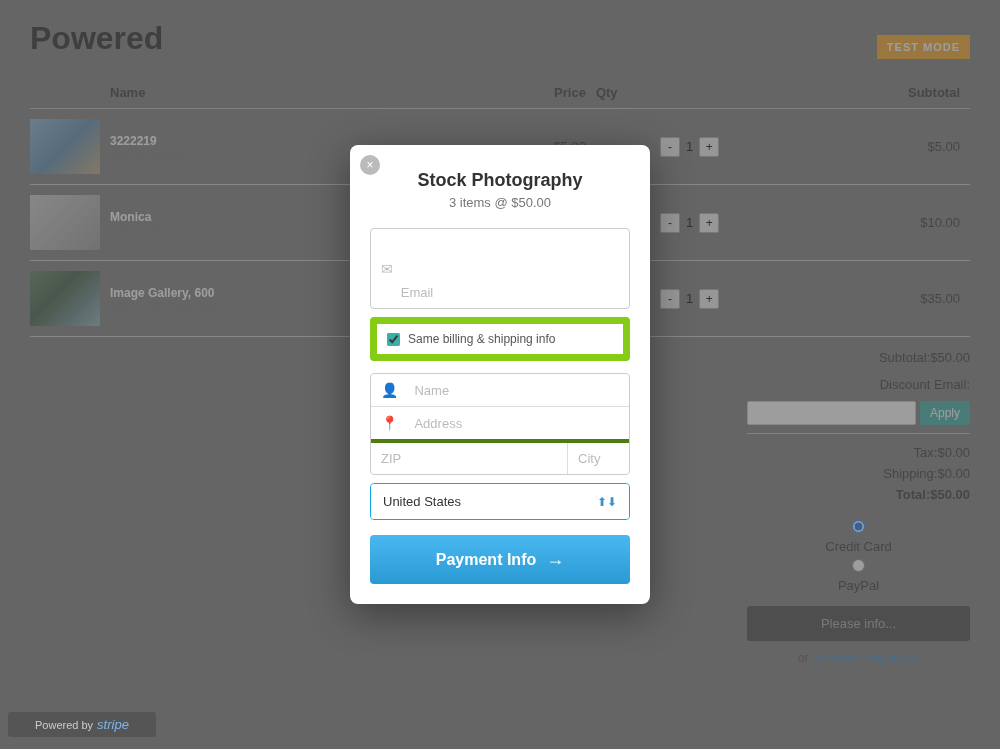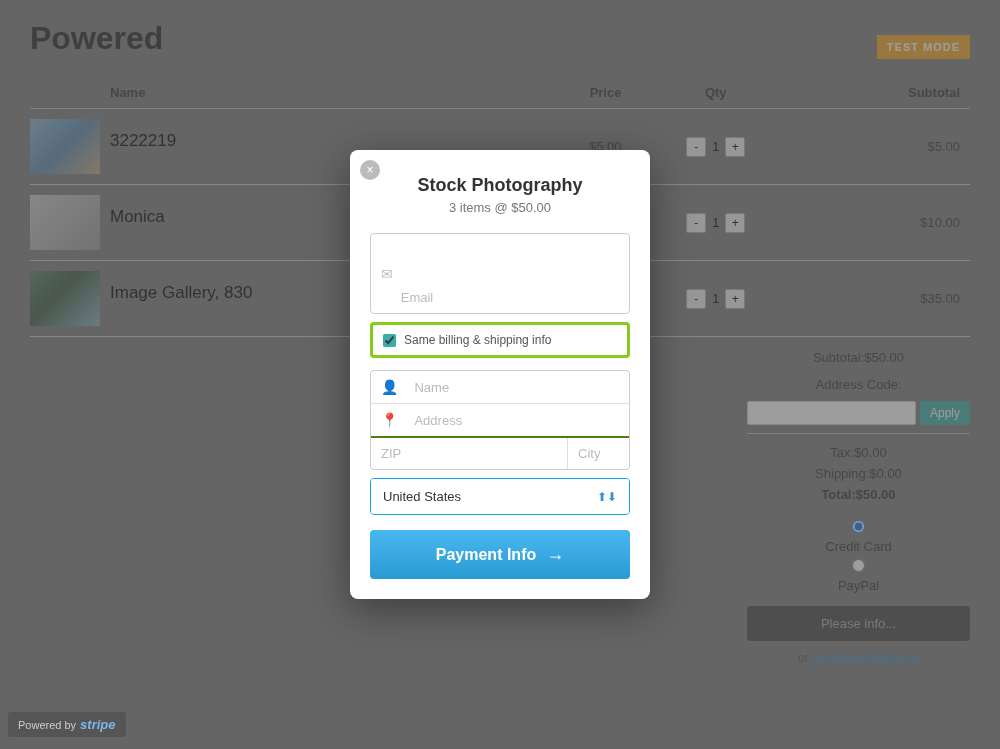--- a/index.html
+++ b/index.html
@@ -64,21 +64,21 @@
       display: flex;
       align-items: center;
       justify-content: center;
       overflow: hidden;
     }
 
     .thumb-1 { background: linear-gradient(135deg, #8ab4d4 0%, #5a8ab0 50%, #c4a87a 100%); }
     .thumb-2 { background: linear-gradient(135deg, #ccc 0%, #999 100%); }
     .thumb-3 { background: linear-gradient(135deg, #5a8060 0%, #3a5a40 40%, #8ab0c0 100%); }
 
-    .item-name { font-size: 17px; font-weight: 400; color: #000000; }
+    .item-name { font-size: 12px; font-weight: 700; color: #ffffff; }
     .item-sub { font-size: 11px; color: #777; }
     .item-price { text-align: right; font-size: 13px; color: #333; }
     .item-subtotal { text-align: right; font-size: 13px; color: #333; }
 
     .qty-control {
       display: flex;
       align-items: center;
       gap: 6px;
       justify-content: center;
     }
@@ -93,21 +93,21 @@
       display: flex;
       align-items: center;
       justify-content: center;
       border-radius: 2px;
     }
 
     .qty-num { font-size: 13px; }
 
     .summary-row {
       display: flex;
-      justify-content: center;
+      justify-content: flex-end;
       font-size: 13px;
       color: #333;
       padding: 3px 0;
     }
 
     .summary-row.total { font-weight: bold; }
 
     .discount-row {
       margin: 6px 0;
     }
@@ -255,21 +255,21 @@
     .input-icon {
       color: #bbb;
       margin-right: 8px;
       font-size: 14px;
     }
 
     .checkbox-row {
       display: flex;
       align-items: center;
       gap: 8px;
-      border: 3px solid #84cc16;
+      border: 7px solid #84cc16;
       border-radius: 4px;
       padding: 8px 10px;
       margin-bottom: 12px;
       font-size: 12px;
       color: #555;
     }
 
     .checkbox-row input[type="checkbox"] {
       accent-color: #3aafa9;
     }
@@ -300,21 +300,21 @@
       width: 100%;
       background: transparent;
     }
 
     .address-group .addr-row input::placeholder {
       color: #bbb;
     }
 
     .zip-city-row {
       display: flex;
-      border-top: 2px solid #4d7c0f;
+      border-top: 4px solid #4d7c0f;
     }
 
     .zip-city-row input {
       flex: 1;
       border: none;
       outline: none;
       padding: 8px 10px;
       font-size: 13px;
       color: #333;
       background: transparent;
@@ -383,30 +383,30 @@
     }
 
     
     .powered-by {
       position: fixed;
       bottom: 12px;
       left: 8px;
       background: #555;
       color: #ccc;
       font-size: 11px;
-      padding: 5px 10px;
+      padding: 5px 27px;
       border-radius: 3px;
       display: flex;
       align-items: center;
       gap: 4px;
       z-index: 200;
     }
 
     .stripe-logo {
-      font-weight: bold;
+      font-weight: normal;
       font-style: italic;
       color: #7eb5e8;
       font-size: 13px;
     }
 
     .right-col {
       min-width: 200px;
     }
 
     .sep-line {
@@ -423,21 +423,21 @@
     <h1 class="page-title">Powered</h1>
     <div class="test-mode-badge">TEST MODE</div>
   </div>
 
   <table class="checkout-table">
     <thead>
       <tr>
         <th style="width:80px;"></th>
         <th>Name</th>
         <th class="right">Price</th>
-        <th style="text-align:center;">Qty</th>
+        <th style="">Qty</th>
         <th class="right">Subtotal</th>
       </tr>
     </thead>
     <tbody id="table-body">
     <tr>
     <td>
       <div class="thumb-placeholder thumb-1"></div>
     </td>
     <td>
       <div class="item-name">3222219</div>
@@ -469,21 +469,21 @@
         <button class="qty-btn">+</button>
       </div>
     </td>
     <td class="item-subtotal">$10.00</td>
   </tr>
         <tr>
     <td>
       <div class="thumb-placeholder thumb-3"></div>
     </td>
     <td>
-      <div class="item-name">Image Gallery, 830</div>
+      <div class="item-name">Image Gallery, 600</div>
       <div class="item-sub">1200 x 800, Brochures</div>
     </td>
     <td class="item-price">$35.00</td>
     <td>
       <div class="qty-control">
         <button class="qty-btn">-</button>
         <span class="qty-num">1</span>
         <button class="qty-btn">+</button>
       </div>
     </td>
@@ -492,21 +492,21 @@
       </tbody>
   </table>
 
   <div style="display:flex; justify-content:flex-end; margin-top:10px;">
     <div class="right-col">
       <div class="summary-row">
         <span>Subtotal:</span>
         <span>$50.00</span>
       </div>
       <div class="summary-row discount-row">
-        <span>Address Code:</span>
+        <span>Discount Email:</span>
       </div>
       <div class="discount-input-wrap">
         <input class="discount-input" type="text" style="">
         <button class="apply-btn">Apply</button>
       </div>
       <hr class="sep-line">
       <div class="summary-row">
         <span>Tax:</span>
         <span>$0.00</span>
       </div>

